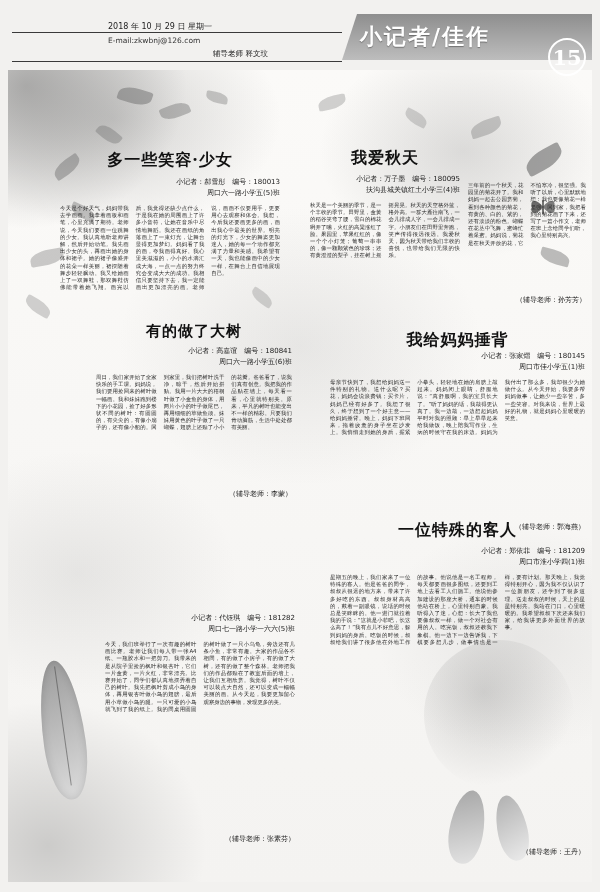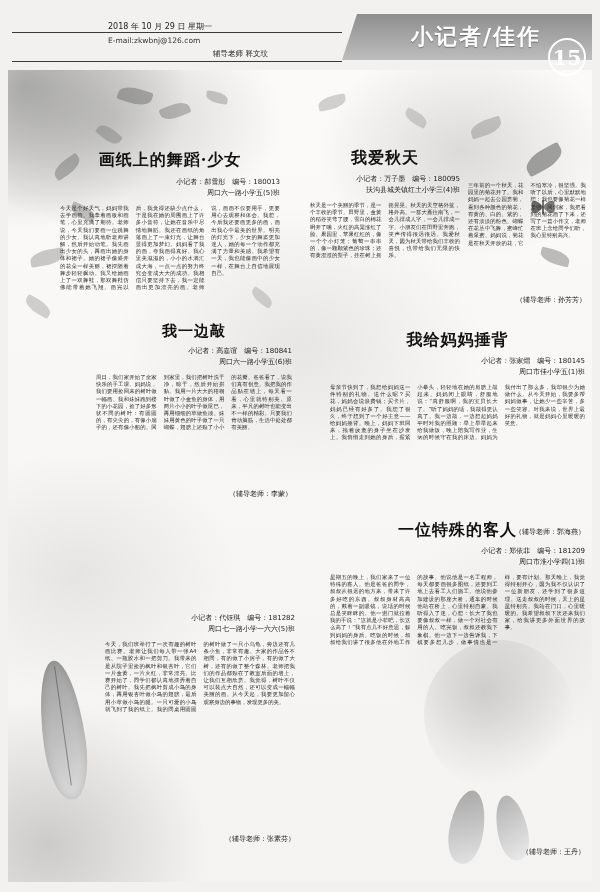--- a/index.html
+++ b/index.html
@@ -54,21 +54,21 @@
   }
   .mast-sub {
     position:absolute; left:100px; top:20px; font-size:7.5px; color:#333;
   }
   .mast-editor {
     position:absolute; left:205px; top:33px; font-size:7.5px; color:#222;
   }
   .mast-right {
     position:absolute; right:0; top:-2px; width:250px; height:46px;
     background:linear-gradient(180deg,#8e8e8e,#bdbdbd);
-    display:flex; align-items:center; justify-content:center;
+    display:flex; align-items:center; justify-content:flex-start;
     padding-left:18px;
     clip-path:polygon(6% 0, 100% 0, 100% 100%, 0% 100%);
   }
   .mast-right .col-title {
     font-family:"DejaVu Serif", serif;
     font-size:22px; font-weight:bold; color:#ffffff; letter-spacing:2px;
     text-shadow:0 1px 1px rgba(0,0,0,.35);
   }
   .page-num {
     position:absolute; right:6px; top:2px;
@@ -120,21 +120,21 @@
   #a3 { left:468px; top:182px; width:118px; }
   #a3 .body-cols { column-count:2; height:110px; }
 
   #a4 { left:96px; top:322px; width:196px; }
   #a4 .art-title { font-size:15px; text-align:center; }
   #a4 .byline { margin-top:5px; }
   #a4 .body-cols { column-count:3; height:112px; margin-top:6px; }
 
   #a5 { left:330px; top:330px; width:255px; }
   #a5 .art-title { font-size:16px; text-align:center; }
-  #a5 .byline { margin-top:5px; }
+  #a5 .byline { }
   #a5 .body-cols { column-count:3; height:140px; margin-top:6px; }
 
   #a6 { left:105px; top:608px; width:190px; }
   #a6 .art-title { font-size:15px; text-align:center; }
   #a6 .byline { margin-top:5px; }
   #a6 .body-cols { column-count:2; height:190px; margin-top:6px; }
 
   #a7 { left:330px; top:520px; width:255px; }
   #a7 .art-title { font-size:16px; text-align:center; }
   #a7 .byline { margin-top:5px; }
@@ -225,21 +225,21 @@
       <span>辅导老师</span>
       <span>释文玟</span>
     </div>
     <div class="mast-right">
       <span class="col-title">小记者/佳作</span>
     </div>
     <div class="page-num">15</div>
   </div>
 
   <div class="article" id="a1">
-    <div class="art-title">画纸上的舞蹈·少女</div>
+    <div class="art-title">多一些笑容·少女</div>
     <div class="byline">
       <div>小记者：郝雪彤　编号：180013</div>
       <div>周口六一路小学五(5)班</div>
     </div>
     <div class="body-cols">今天是个好天气，妈妈带我去学画画。我拿着画板和画笔，心里充满了期待。老师说，今天我们要画一位跳舞的少女。我认真地听老师讲解，然后开始动笔。我先画出少女的头，再画出她的身体和裙子。她的裙子像盛开的花朵一样美丽，裙摆随着舞步轻轻飘动。我又给她画上了一双舞鞋，那双舞鞋仿佛能带着她飞翔。画完以后，我觉得还缺少点什么，于是我在她的周围画上了许多小音符，让她在音乐中尽情地舞蹈。我还在画纸的角落画上了一束灯光，让舞台显得更加梦幻。妈妈看了我的画，夸我画得真好。我心里美滋滋的，小小的水滴汇成大海，一点一点的努力终究会变成大大的成功。我相信只要坚持下去，我一定能画出更加漂亮的画。老师说，画画不仅要用手，更要用心去观察和体会。我想，今后我还要画更多的画，画出我心中最美的世界。明亮的灯光下，少女的舞姿更加迷人，她的每一个动作都充满了力量和美感。我希望有一天，我也能像画中的少女一样，在舞台上自信地展现自己。</div>
   </div>
 
   <div class="article" id="a2">
     <div class="art-title">我爱秋天</div>
     <div class="byline">
@@ -248,21 +248,21 @@
     </div>
     <div class="body-cols">秋天是一个美丽的季节，是一个丰收的季节。田野里，金黄的稻谷笑弯了腰，雪白的棉花咧开了嘴，火红的高粱涨红了脸。果园里，苹果红红的，像一个个小灯笼；葡萄一串串的，像一颗颗紫色的珍珠；还有黄澄澄的梨子，挂在树上摇摇晃晃。秋天的天空格外蓝，格外高。一群大雁往南飞，一会儿排成人字，一会儿排成一字。小朋友们在田野里奔跑，笑声传得很远很远。我爱秋天，因为秋天带给我们丰收的喜悦，也带给我们无限的快乐。</div>
   </div>
 
   <div class="article" id="a3">
     <div class="body-cols">三年前的一个秋天，花园里的菊花开了。我和妈妈一起去公园赏菊，看到各种颜色的菊花，有黄的、白的、紫的，还有淡淡的粉色。蝴蝶在花丛中飞舞，蜜蜂忙着采蜜。妈妈说，菊花是在秋天开放的花，它不怕寒冷，很坚强。我听了以后，心里默默地想：我也要像菊花一样坚强。回到家，我把看到的菊花画了下来，还写了一篇小作文，老师在班上念给同学们听，我心里特别高兴。</div>
     <div class="teacher">（辅导老师：孙芳芳）</div>
   </div>
 
   <div class="article" id="a4">
-    <div class="art-title">我一边敲</div>
+    <div class="art-title">有的做了大树</div>
     <div class="byline">
       <div>小记者：高嘉谊　编号：180841</div>
       <div>周口六一路小学五(6)班</div>
     </div>
     <div class="body-cols">周日，我们家开始了全家快乐的手工课。妈妈说，我们要用捡回来的树叶做一幅画。我和妹妹跑到楼下的小花园，捡了好多形状不同的树叶：有圆圆的，有尖尖的，有像小扇子的，还有像小船的。回到家里，我们把树叶洗干净，晾干，然后开始拼贴。我用一片大大的梧桐叶做了小金鱼的身体，用两片小小的叶子做尾巴，再用细细的草做鱼须。妹妹用黄色的叶子做了一只蝴蝶，翅膀上还贴了小小的花瓣。爸爸看了，说我们真有创意。我把我的作品贴在墙上，每天看一看，心里就特别美。原来，平凡的树叶也能变出不一样的精彩。只要我们肯动脑筋，生活中处处都有美丽。</div>
     <div class="teacher">（辅导老师：李蒙）</div>
   </div>
 
   <div class="article" id="a5">
     <div class="art-title">我给妈妈捶背</div>

